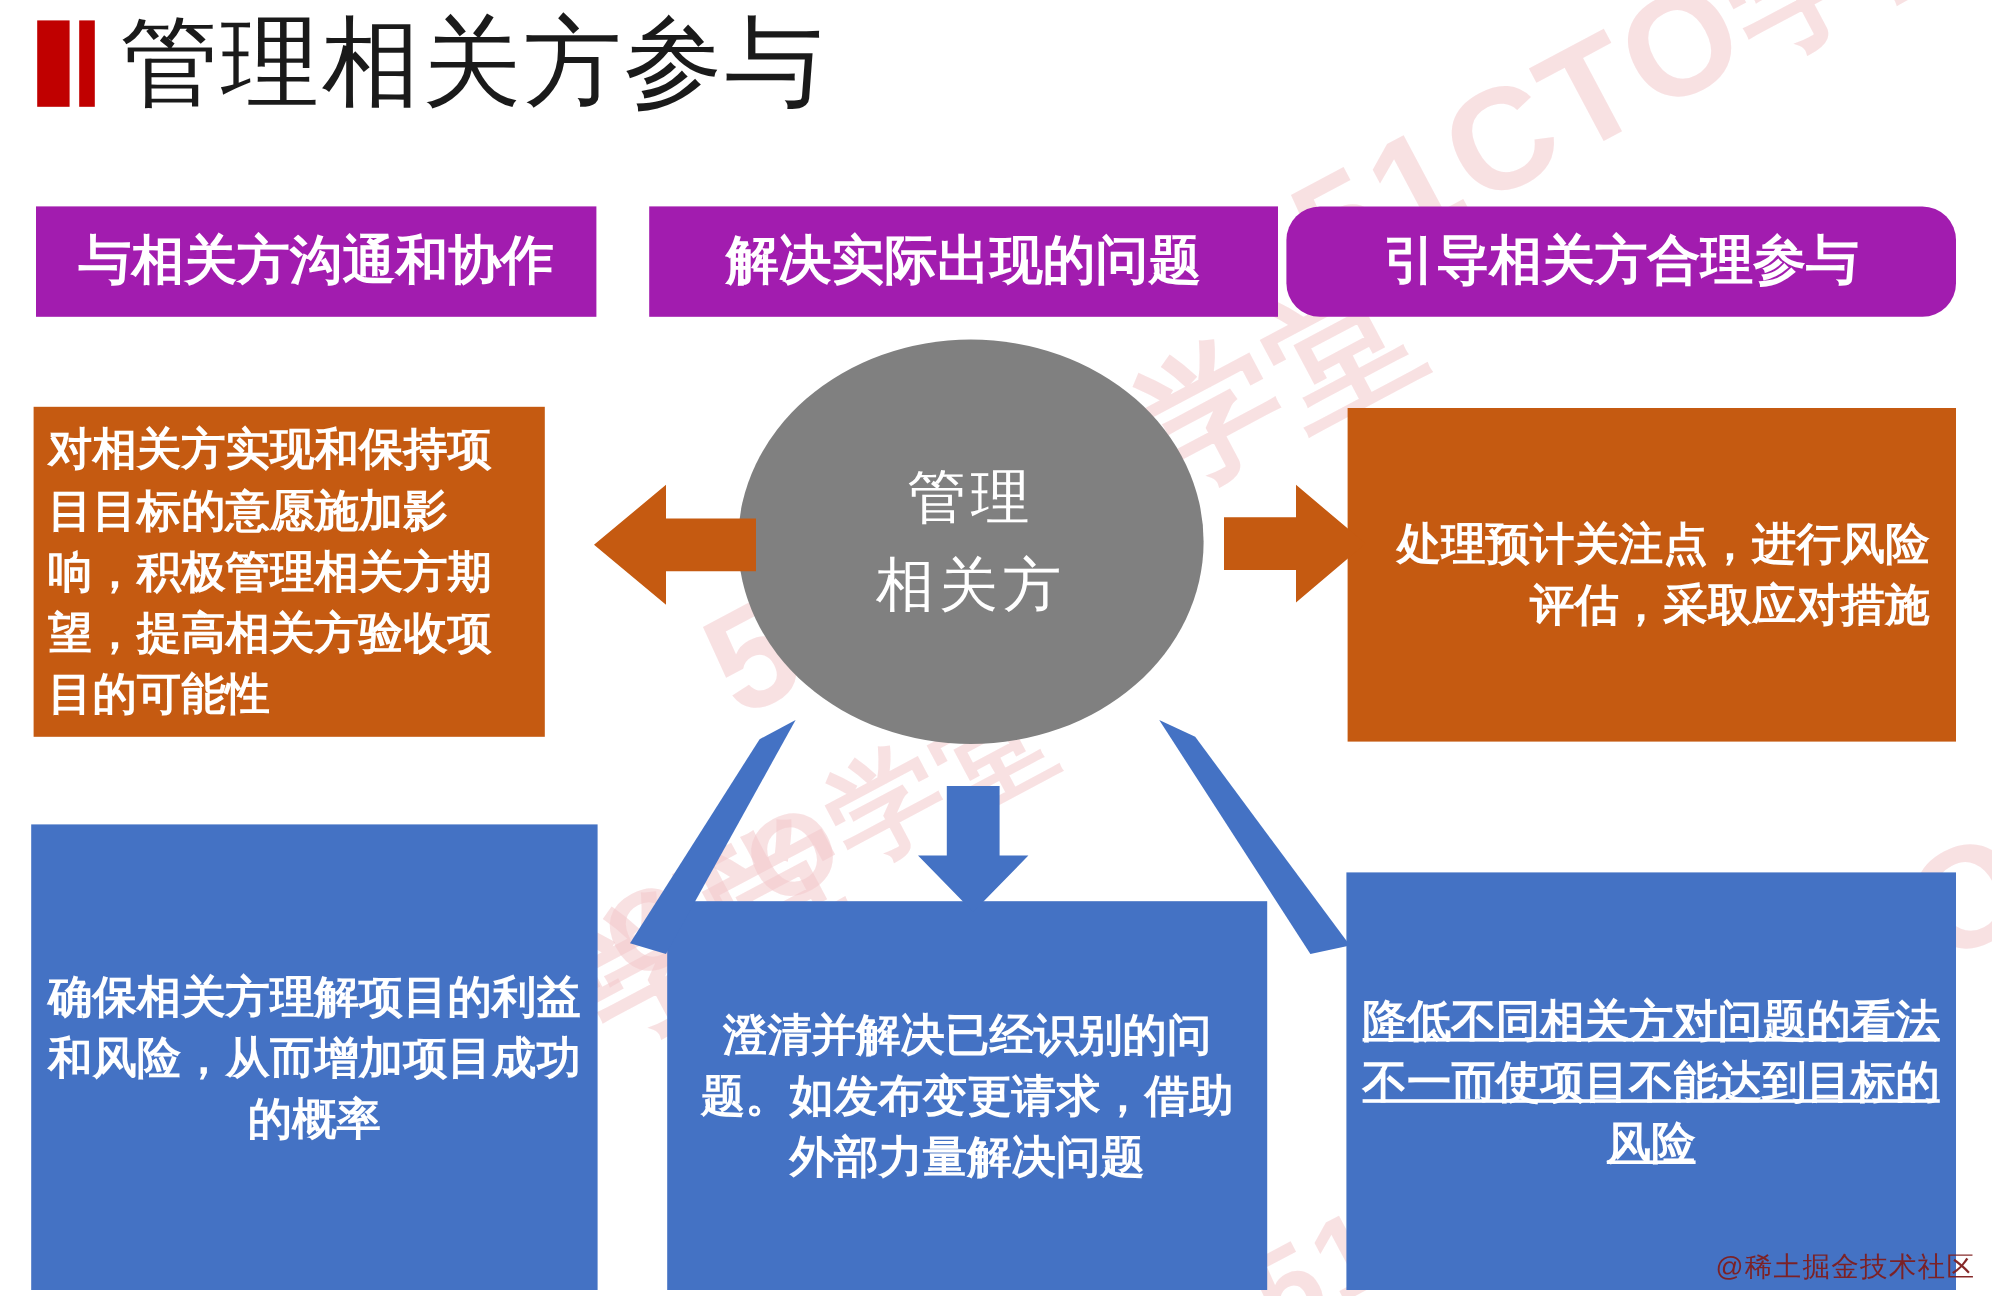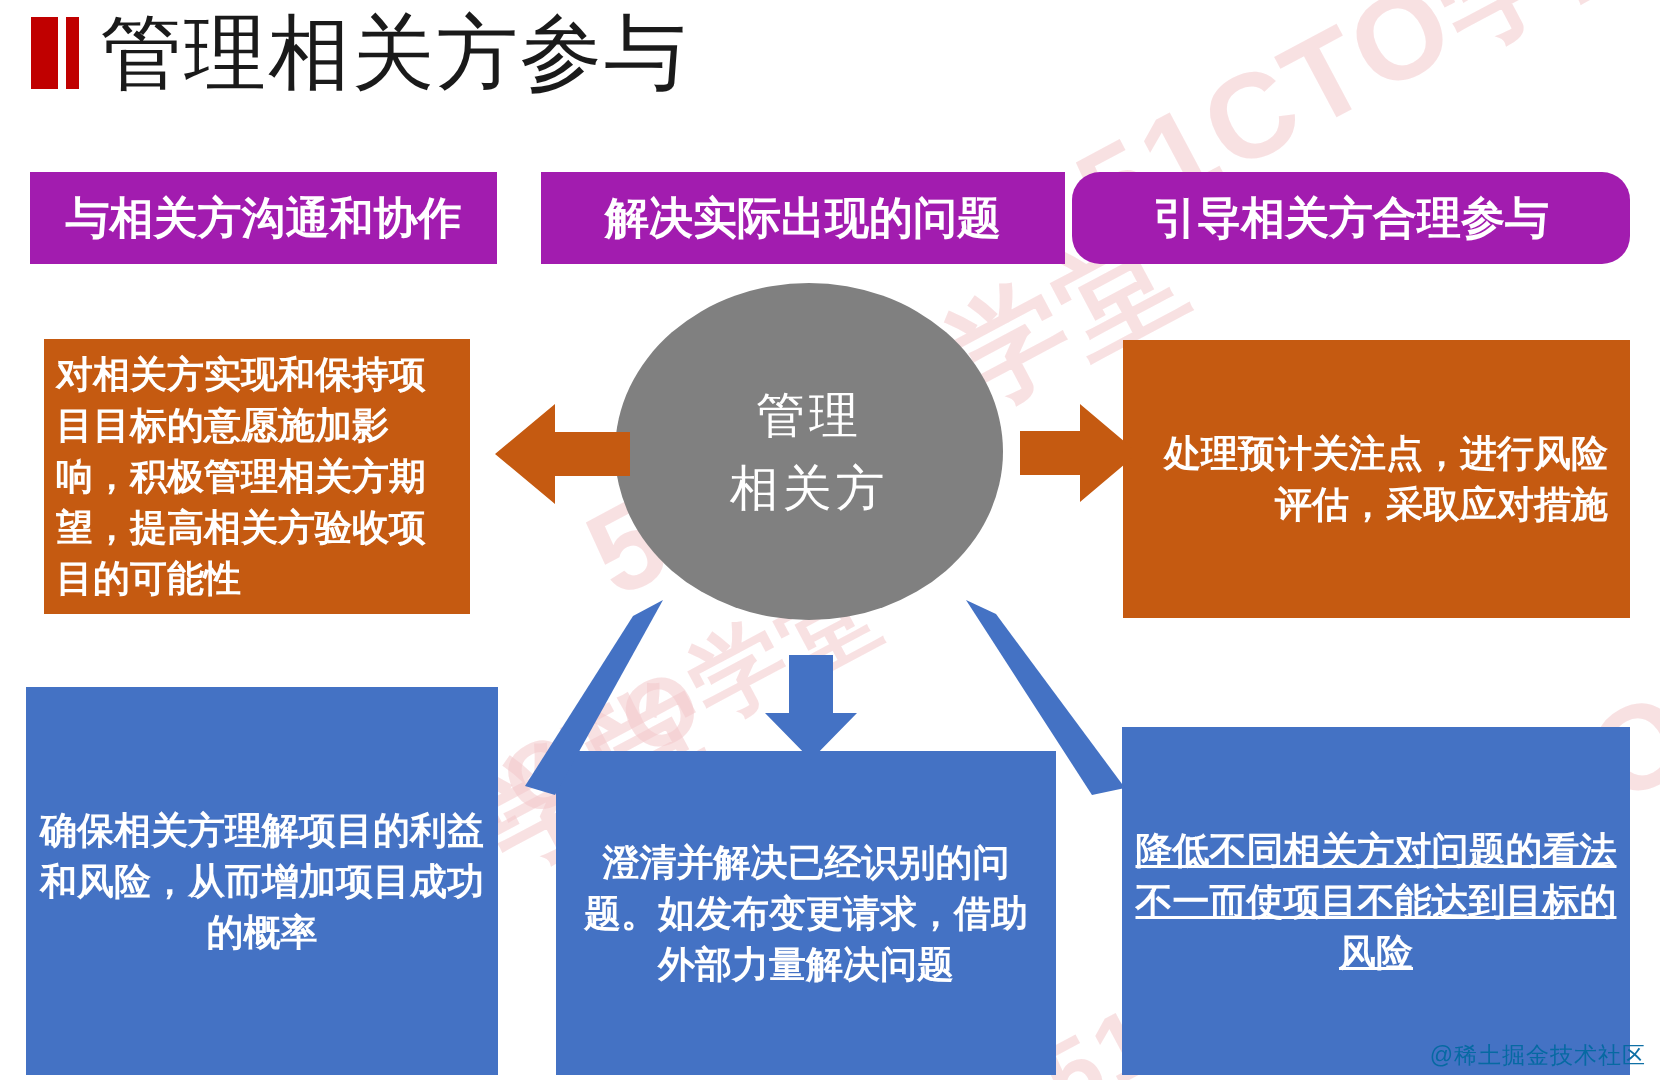--- a/index.html
+++ b/index.html
@@ -75,21 +75,21 @@
 
   
   #red-1 { left: 30px;   top: 172px; width: 467px; height: 92px; }
   #red-2 { left: 541px;  top: 172px; width: 524px; height: 92px; }
   #red-3 { left: 1072px; top: 172px; width: 558px; height: 92px; border-radius: 28px; }
   .red .txt {
     font-size: 44px; line-height: 50px; font-weight: 700;
   }
 
   
-  #orange-left  { left: 28px;   top: 339px; width: 426px; height: 275px; margin-left: 16px; }
+  #orange-left  { left: 28px;   top: 339px; width: 426px; height: 275px; }
   #orange-right { left: 1123px; top: 340px; width: 507px; height: 278px; }
   .orange .txt { font-size: 37px; line-height: 51px; font-weight: 700; }
   #orange-left .txt  { padding: 0 12px; text-align: left; }
   #orange-right .txt { padding: 0 22px; text-align: right; }
 
   
   #blue-left   { left: 26px;   top: 687px; width: 472px; height: 388px; }
   #blue-mid    { left: 556px;  top: 751px; width: 500px; height: 324px; }
   #blue-right  { left: 1122px; top: 727px; width: 508px; height: 348px; }
   .blue .txt { font-size: 37px; line-height: 51px; font-weight: 700; }
@@ -121,21 +121,21 @@
   #arrow-right  { left: 1020px; top: 400px;  width: 118px; height: 106px; }
   #arrow-down   { left: 763px;  top: 655px;  width: 96px;  height: 105px; }
   #arrow-dl     { left: 525px;  top: 600px;  width: 140px; height: 195px; }
   #arrow-dr     { left: 960px;  top: 600px;  width: 165px; height: 195px; }
 
   
   #credit {
     position: absolute;
     right: 14px; bottom: 9px;
     font-size: 23px;
-    color: #0369a1;
+    color: #7f1d1d;
     letter-spacing: 1px;
     opacity: .95;
   }
 </style>
 </head>
 <body>
 
 <div id="slide">
 
   <div class="wm wm-1">51CTO学堂</div>

